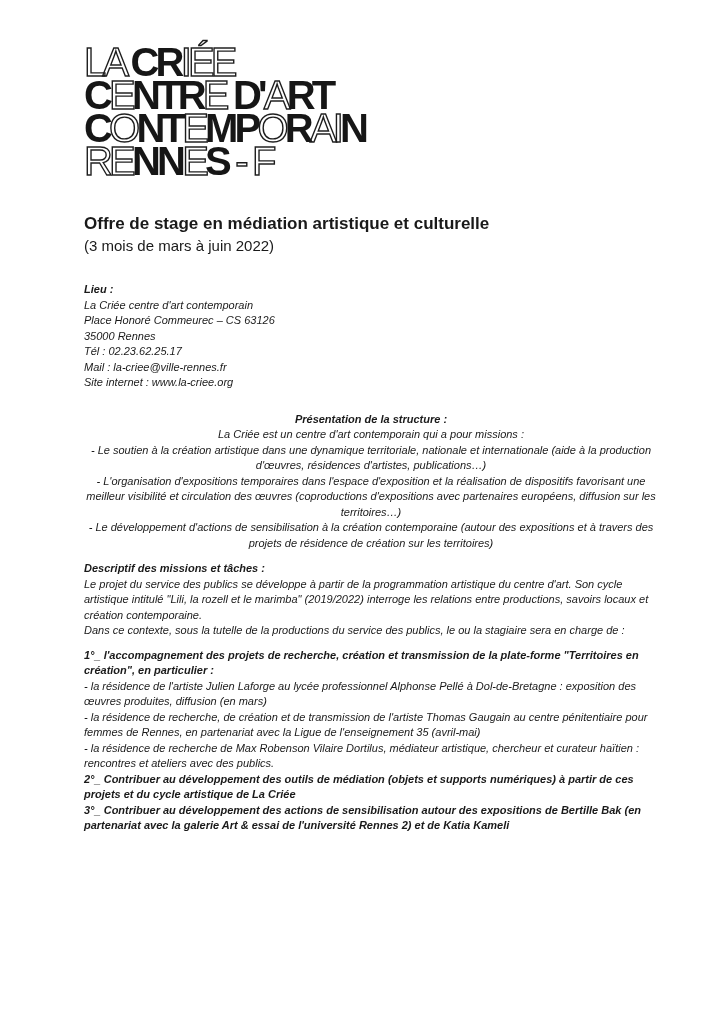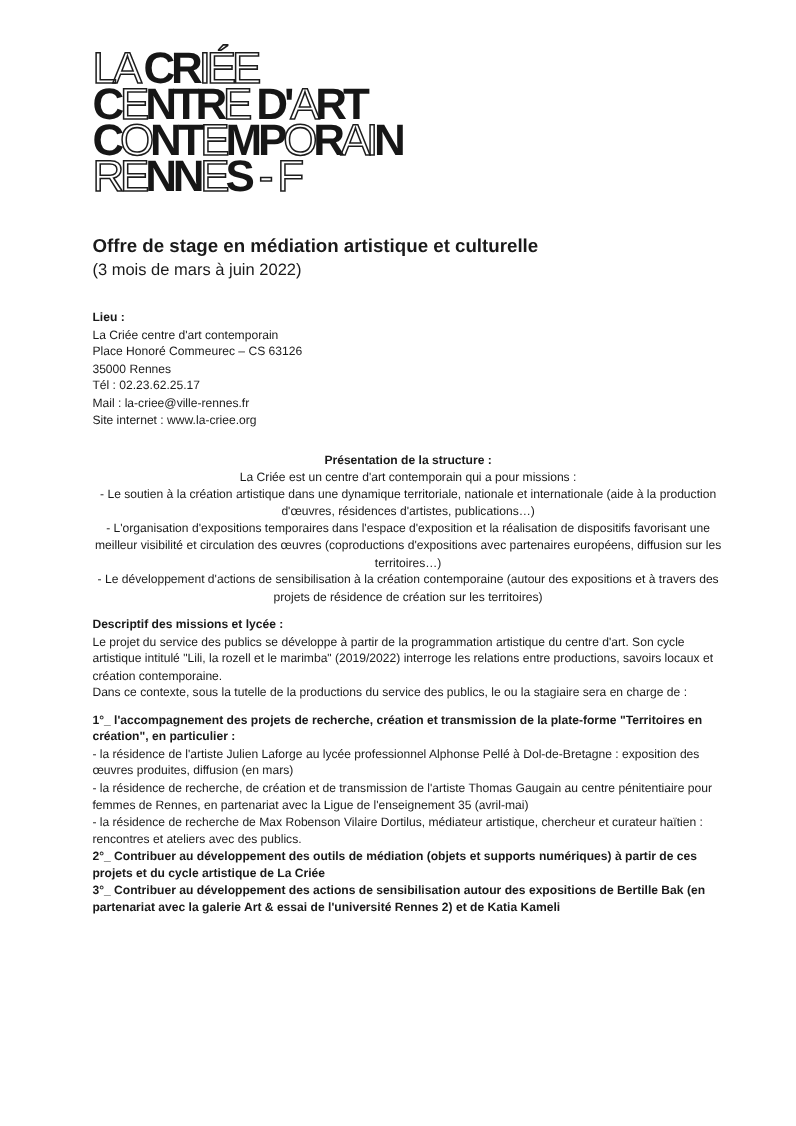--- a/index.html
+++ b/index.html
@@ -33,21 +33,21 @@
     .logo .lt { color: transparent; -webkit-text-stroke: 1.4px #1c1c1c; }
   }
 
   
   .titleblock { margin-top: 34px; padding: 0 66px 0 84px; }
   .doc-title  { margin: 0; font-size: 17px; line-height: 24px; font-weight: 700; }
   .doc-subtitle { font-size: 15px; line-height: 20px; font-weight: 400; }
 
   
   .content { margin: 0 66px 0 84px; font-size: 11px; line-height: 15.5px; }
-  .content p, .content h2 { margin: 0; padding: 0; }
+  .content p, .content h2 { margin: 0; padding: 0; font-style: italic; }
   .content h2 { font-size: 11px; line-height: 15.5px; font-weight: 700; }
   .sec-lieu { margin-top: 26px; }
   .sec-presentation { margin-top: 21px; text-align: center; }
   .sec-raison { margin-top: 6px; }
   .sec-missions { margin-top: 10px; }
   .tasks { margin-top: 9px; }
   .task-label { font-weight: 700; }
 </style>
 </head>
 <body>
@@ -81,21 +81,21 @@
     <section class="sec-presentation">
       <h2>Présentation de la structure :</h2>
       <p>La Criée est un centre d'art contemporain qui a pour missions :</p>
       <p>- Le soutien à la création artistique dans une dynamique territoriale, nationale et internationale (aide à la production d'œuvres, résidences d'artistes, publications…)</p>
       <p>- L'organisation d'expositions temporaires dans l'espace d'exposition et la réalisation de dispositifs favorisant une meilleur visibilité et circulation des œuvres (coproductions d'expositions avec partenaires européens, diffusion sur les territoires…)</p>
       <p>- Le développement d'actions de sensibilisation à la création contemporaine (autour des expositions et à travers des projets de résidence de création sur les territoires)</p>
     </section>
 
 
     <section class="sec-missions">
-      <h2>Descriptif des missions et lycée :</h2>
+      <h2>Descriptif des missions et tâches :</h2>
       <p>Le projet du service des publics se développe à partir de la programmation artistique du centre d'art. Son cycle artistique intitulé "Lili, la rozell et le marimba" (2019/2022) interroge les relations entre productions, savoirs locaux et création contemporaine.</p>
       <p>Dans ce contexte, sous la tutelle de la productions du service des publics, le ou la stagiaire sera en charge de :</p>
 
       <div class="tasks">
         <p class="task-label">1°_ l'accompagnement des projets de recherche, création et transmission de la plate-forme "Territoires en création", en particulier :</p>
         <p>- la résidence de l'artiste Julien Laforge au lycée professionnel Alphonse Pellé à Dol-de-Bretagne : exposition des œuvres produites, diffusion (en mars)</p>
         <p>- la résidence de recherche, de création et de transmission de l'artiste Thomas Gaugain au centre pénitentiaire pour femmes de Rennes, en partenariat avec la Ligue de l'enseignement 35 (avril-mai)</p>
         <p>- la résidence de recherche de Max Robenson Vilaire Dortilus, médiateur artistique, chercheur et curateur haïtien : rencontres et ateliers avec des publics.</p>
         <p class="task-label">2°_ Contribuer au développement des outils de médiation (objets et supports numériques) à partir de ces projets et du cycle artistique de La Criée</p>
         <p class="task-label">3°_ Contribuer au développement des actions de sensibilisation autour des expositions de Bertille Bak (en partenariat avec la galerie Art &amp; essai de l'université Rennes 2) et de Katia Kameli</p>

